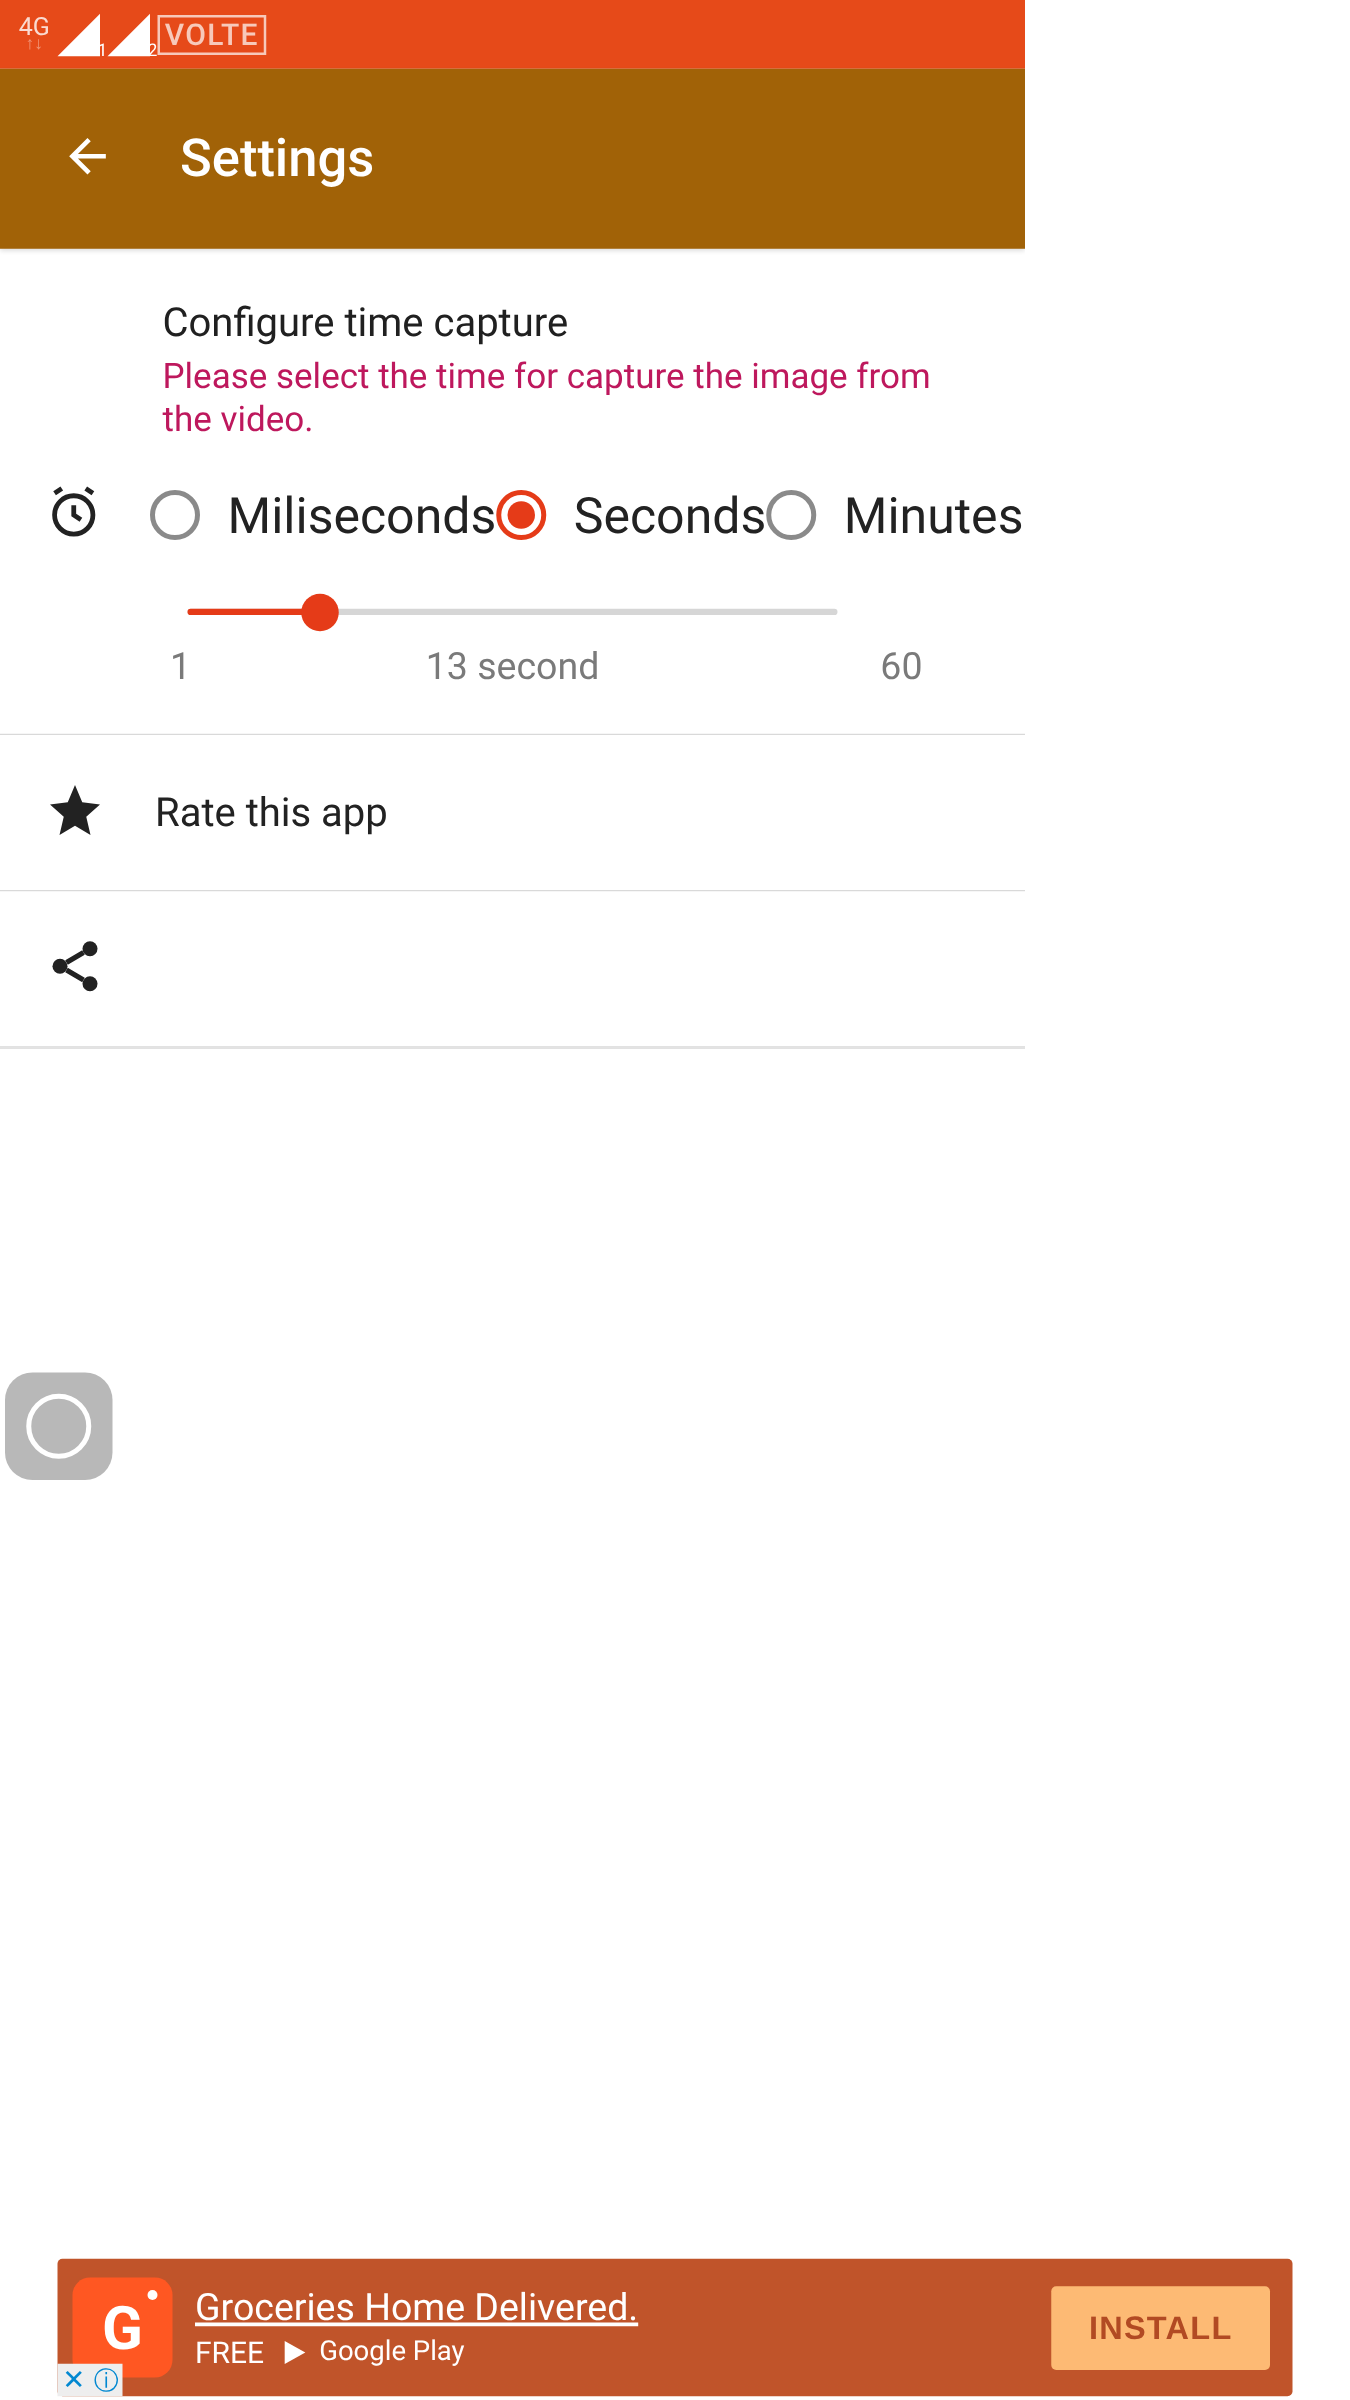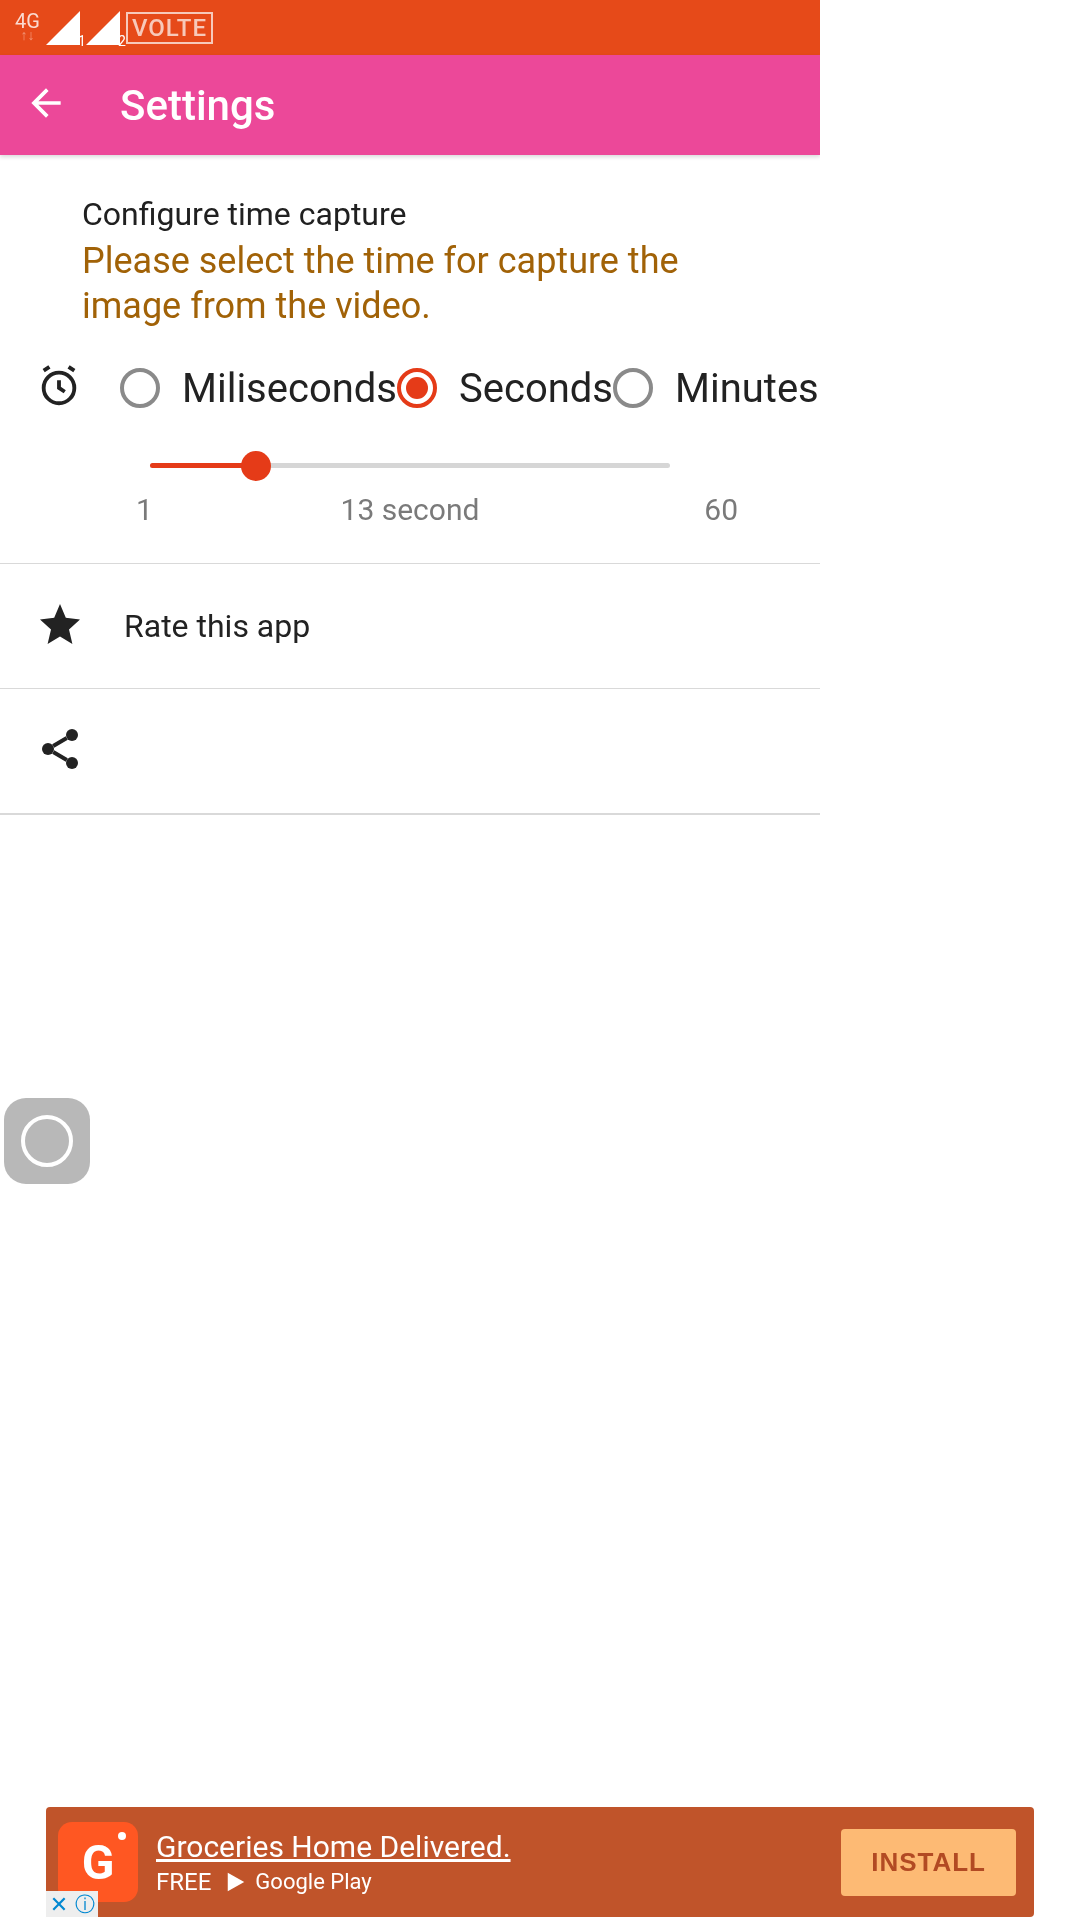--- a/index.html
+++ b/index.html
@@ -14,30 +14,30 @@
   .sig-tri::before { content:""; position:absolute; bottom:0; left:0; border-left:34px solid transparent; border-bottom:34px solid #fff; }
   .sig-sub { position:absolute; bottom:-4px; right:-6px; font-size:14px; }
   .net4g { font-size:20px; line-height:14px; display:flex; flex-direction:column; align-items:center; opacity:.8; }
   .arrows { font-size:14px; opacity:.5; }
   .batt { border:2px solid #fff; border-radius:4px; width:54px; height:28px; display:flex; align-items:center; justify-content:center; font-size:16px; position:relative; }
   .batt::after { content:""; position:absolute; right:-6px; top:7px; width:4px; height:12px; background:#fff; border-radius:0 2px 2px 0; }
   .clock { font-size:34px; font-weight:400; letter-spacing:1px; }
   .ampm { font-size:22px; margin-left:2px; vertical-align: baseline; }
   .vib { font-size:26px; }
 
-  .app-bar { background: #ec4899; height: 100px; display:flex; align-items:center; padding-left:24px; box-shadow:0 2px 4px rgba(0,0,0,.15);}
+  .app-bar { background: #a16207; height: 144px; display:flex; align-items:center; padding-left:48px; box-shadow:0 2px 4px rgba(0,0,0,.15);}
   .back-arrow svg { width:44px; height:44px; fill:#fff; }
   .app-title { color:#fff; font-size:42px; font-weight:500; margin-left:52px; }
 
   .content { flex:1; }
 
   .section { padding: 40px 0 36px 0; }
-  .sec-head { padding-left:82px; padding-right:40px; }
+  .sec-head { padding-left:82px; padding-right:40px;margin-left:48px; }
   .sec-title { font-size:32px; color:#202020; }
-  .sec-sub { font-size:36px; color:#a16207; margin-top:6px; line-height:1.25; }
+  .sec-sub { font-size:28px; color:#be185d; margin-top:6px; line-height:1.25; }
 
   .time-row { display:flex; align-items:center; margin-top:34px; padding-left:36px; }
   .clockicon svg { width:46px; height:46px; fill:none; stroke:#222; stroke-width:2; }
   .radios { display:flex; gap:0; margin-left:38px; flex:1; }
   .radio-item { display:flex; align-items:center; gap:22px; flex:1; cursor:pointer; }
   .radio-outer { width:40px; height:40px; border:4px solid #8a8a8a; border-radius:50%; display:flex; align-items:center; justify-content:center; }
   .radio-outer.sel { border-color:#e53b18; }
   .radio-inner { width:22px; height:22px; background:#e53b18; border-radius:50%; }
   .radio-label { font-size:40px; color:#222; }
 

